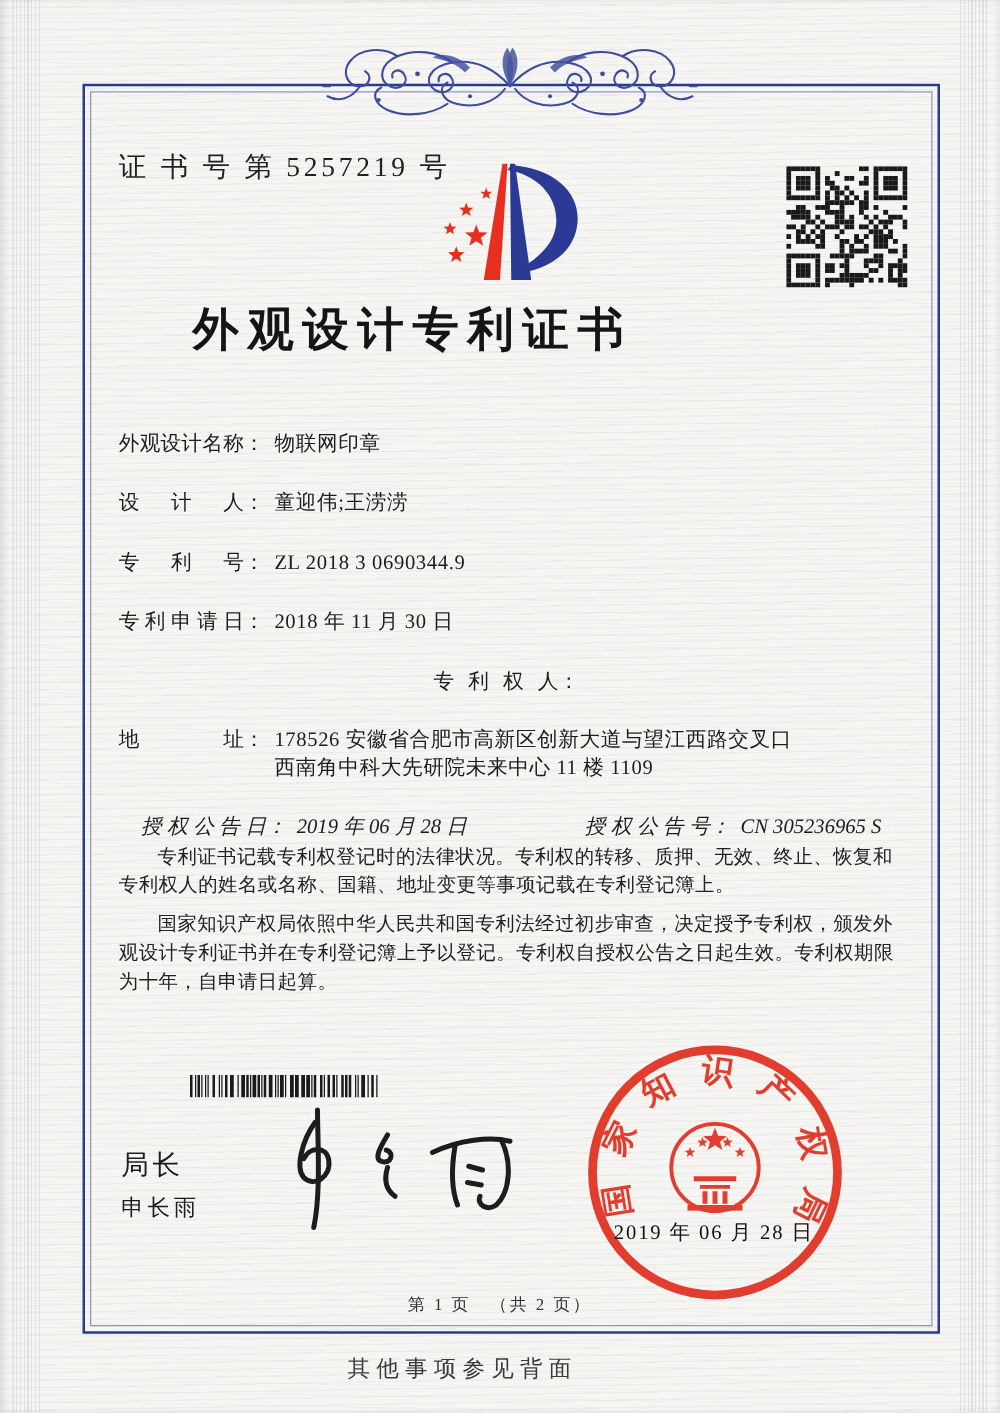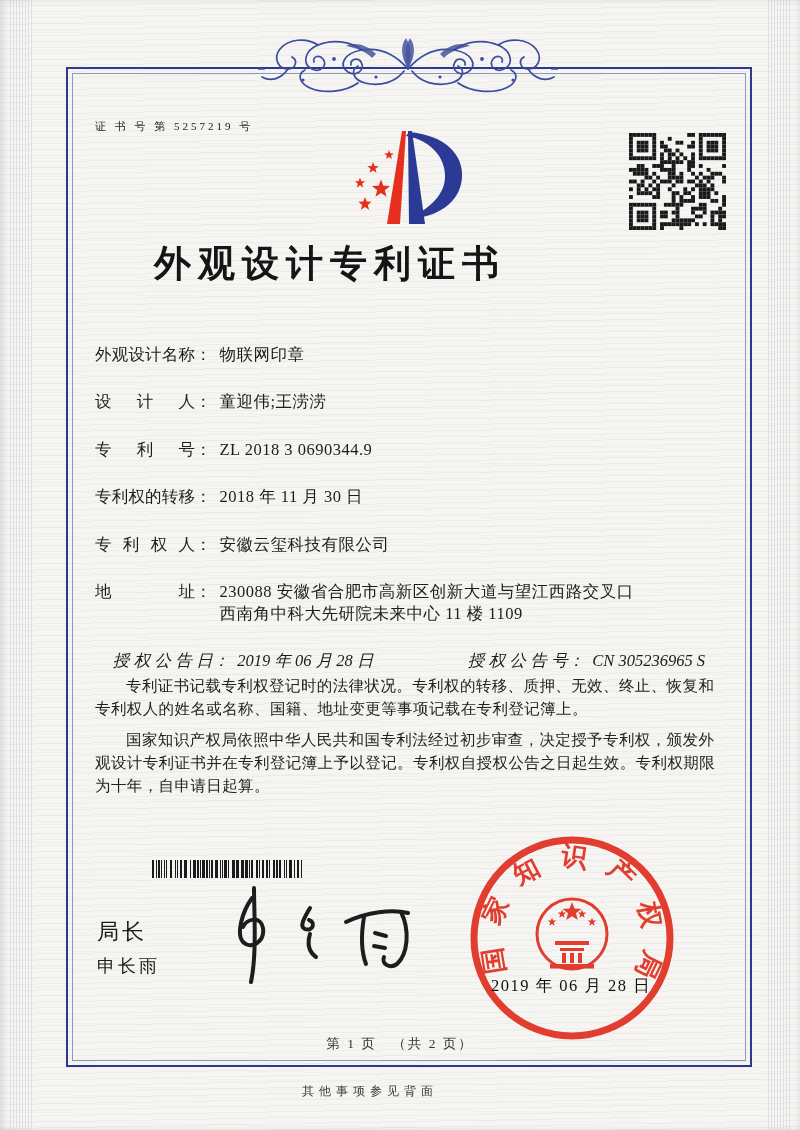--- a/index.html
+++ b/index.html
@@ -24,21 +24,21 @@
   .frame-outer{position:absolute;left:66px;top:67px;width:682px;height:996px;
     border:2.5px solid #2b3a8e;pointer-events:none;}
   .frame-inner{position:absolute;left:4px;top:4px;right:4px;bottom:4px;
     border:1px solid #8d97c4;}
 
   .flourish{position:absolute;left:258px;top:36px;width:300px;height:66px;}
   .flourish path{stroke:#3c4c9f;stroke-width:1.7;fill:none;stroke-linecap:round}
   .flourish .leaf{fill:#46539f;stroke:none;opacity:.85}
   .flourish circle{fill:#3c4c9f}
 
-  .certno{position:absolute;left:95px;top:119px;font-size:11px;letter-spacing:3px;color:#222;}
+  .certno{position:absolute;left:95px;top:119px;font-size:22px;letter-spacing:3px;color:#222;}
 
   .logo{position:absolute;left:345px;top:126px;width:126px;height:102px;}
   .qr{position:absolute;left:629px;top:133px;width:97px;height:97px;}
   .qr svg{width:100%;height:100%}
 
   .title{position:absolute;left:0;top:239px;width:660px;text-align:center;
     font-size:37px;font-weight:700;letter-spacing:7px;color:#151515;}
 
   .fields{position:absolute;left:95px;top:344px;width:628px;}
   .frow{display:flex;align-items:flex-start;margin-bottom:26px;font-size:16.5px;line-height:1.3;justify-content:center;}
@@ -60,21 +60,21 @@
   .signer-name{position:absolute;left:97px;top:954px;font-size:18px;letter-spacing:3px;}
   .signature{position:absolute;left:212px;top:882px;width:215px;height:108px;}
   .signature path{stroke:#1d1d1d;stroke-width:4;fill:none;stroke-linecap:round;stroke-linejoin:round}
 
   .seal{position:absolute;left:468px;top:834px;width:208px;height:208px;opacity:.9;}
   .seal-date{position:absolute;left:491px;top:975px;font-size:16.5px;letter-spacing:1.5px;color:#111;z-index:5;}
 
   .pageinfo{position:absolute;left:0;top:1035px;width:800px;text-align:center;
     font-size:13.5px;letter-spacing:2px;color:#333;}
   .backnote{position:absolute;left:0;top:1083px;width:740px;text-align:center;
-    font-size:12px;letter-spacing:5px;color:#3a3a3a;}
+    font-size:18px;letter-spacing:5px;color:#3a3a3a;}
 </style>
 </head>
 <body>
 
 <div class="canvas">
 
   <div class="edge-band edge-left"></div>
   <div class="edge-band edge-right"></div>
 
   <div class="frame-outer">
@@ -433,34 +433,33 @@
       <span class="lbl">设计人</span>
         <span class="colon">：</span>
       <span class="val">童迎伟;王涝涝</span>
     </div>
     <div class="frow">
       <span class="lbl">专利号</span>
         <span class="colon">：</span>
       <span class="val">ZL 2018 3 0690344.9</span>
     </div>
     <div class="frow">
-      <span class="lbl">专利权的转移</span>
+      <span class="lbl">专利申请日</span>
         <span class="colon">：</span>
       <span class="val">2018 年 11 月 30 日</span>
     </div>
     <div class="frow">
       <span class="lbl">专利权人</span>
         <span class="colon">：</span>
-      <span class="val">安徽云玺科技有限公司</span>
     </div>
     <div class="frow">
       <span class="lbl">地址</span>
         <span class="colon">：</span>
       <span class="val">
-        <span class="addr-line">230088 安徽省合肥市高新区创新大道与望江西路交叉口</span>
+        <span class="addr-line">178526 安徽省合肥市高新区创新大道与望江西路交叉口</span>
         <span class="addr-line">西南角中科大先研院未来中心 11 楼 1109</span>
       </span>
     </div>
     <div class="frow grant-row">
       <span class="grant-left">
         <span class="lbl">授权公告日</span>
           <span class="colon">：</span>
         <span>2019 年 06 月 28 日</span>
       </span>
       <span class="grant-right">

